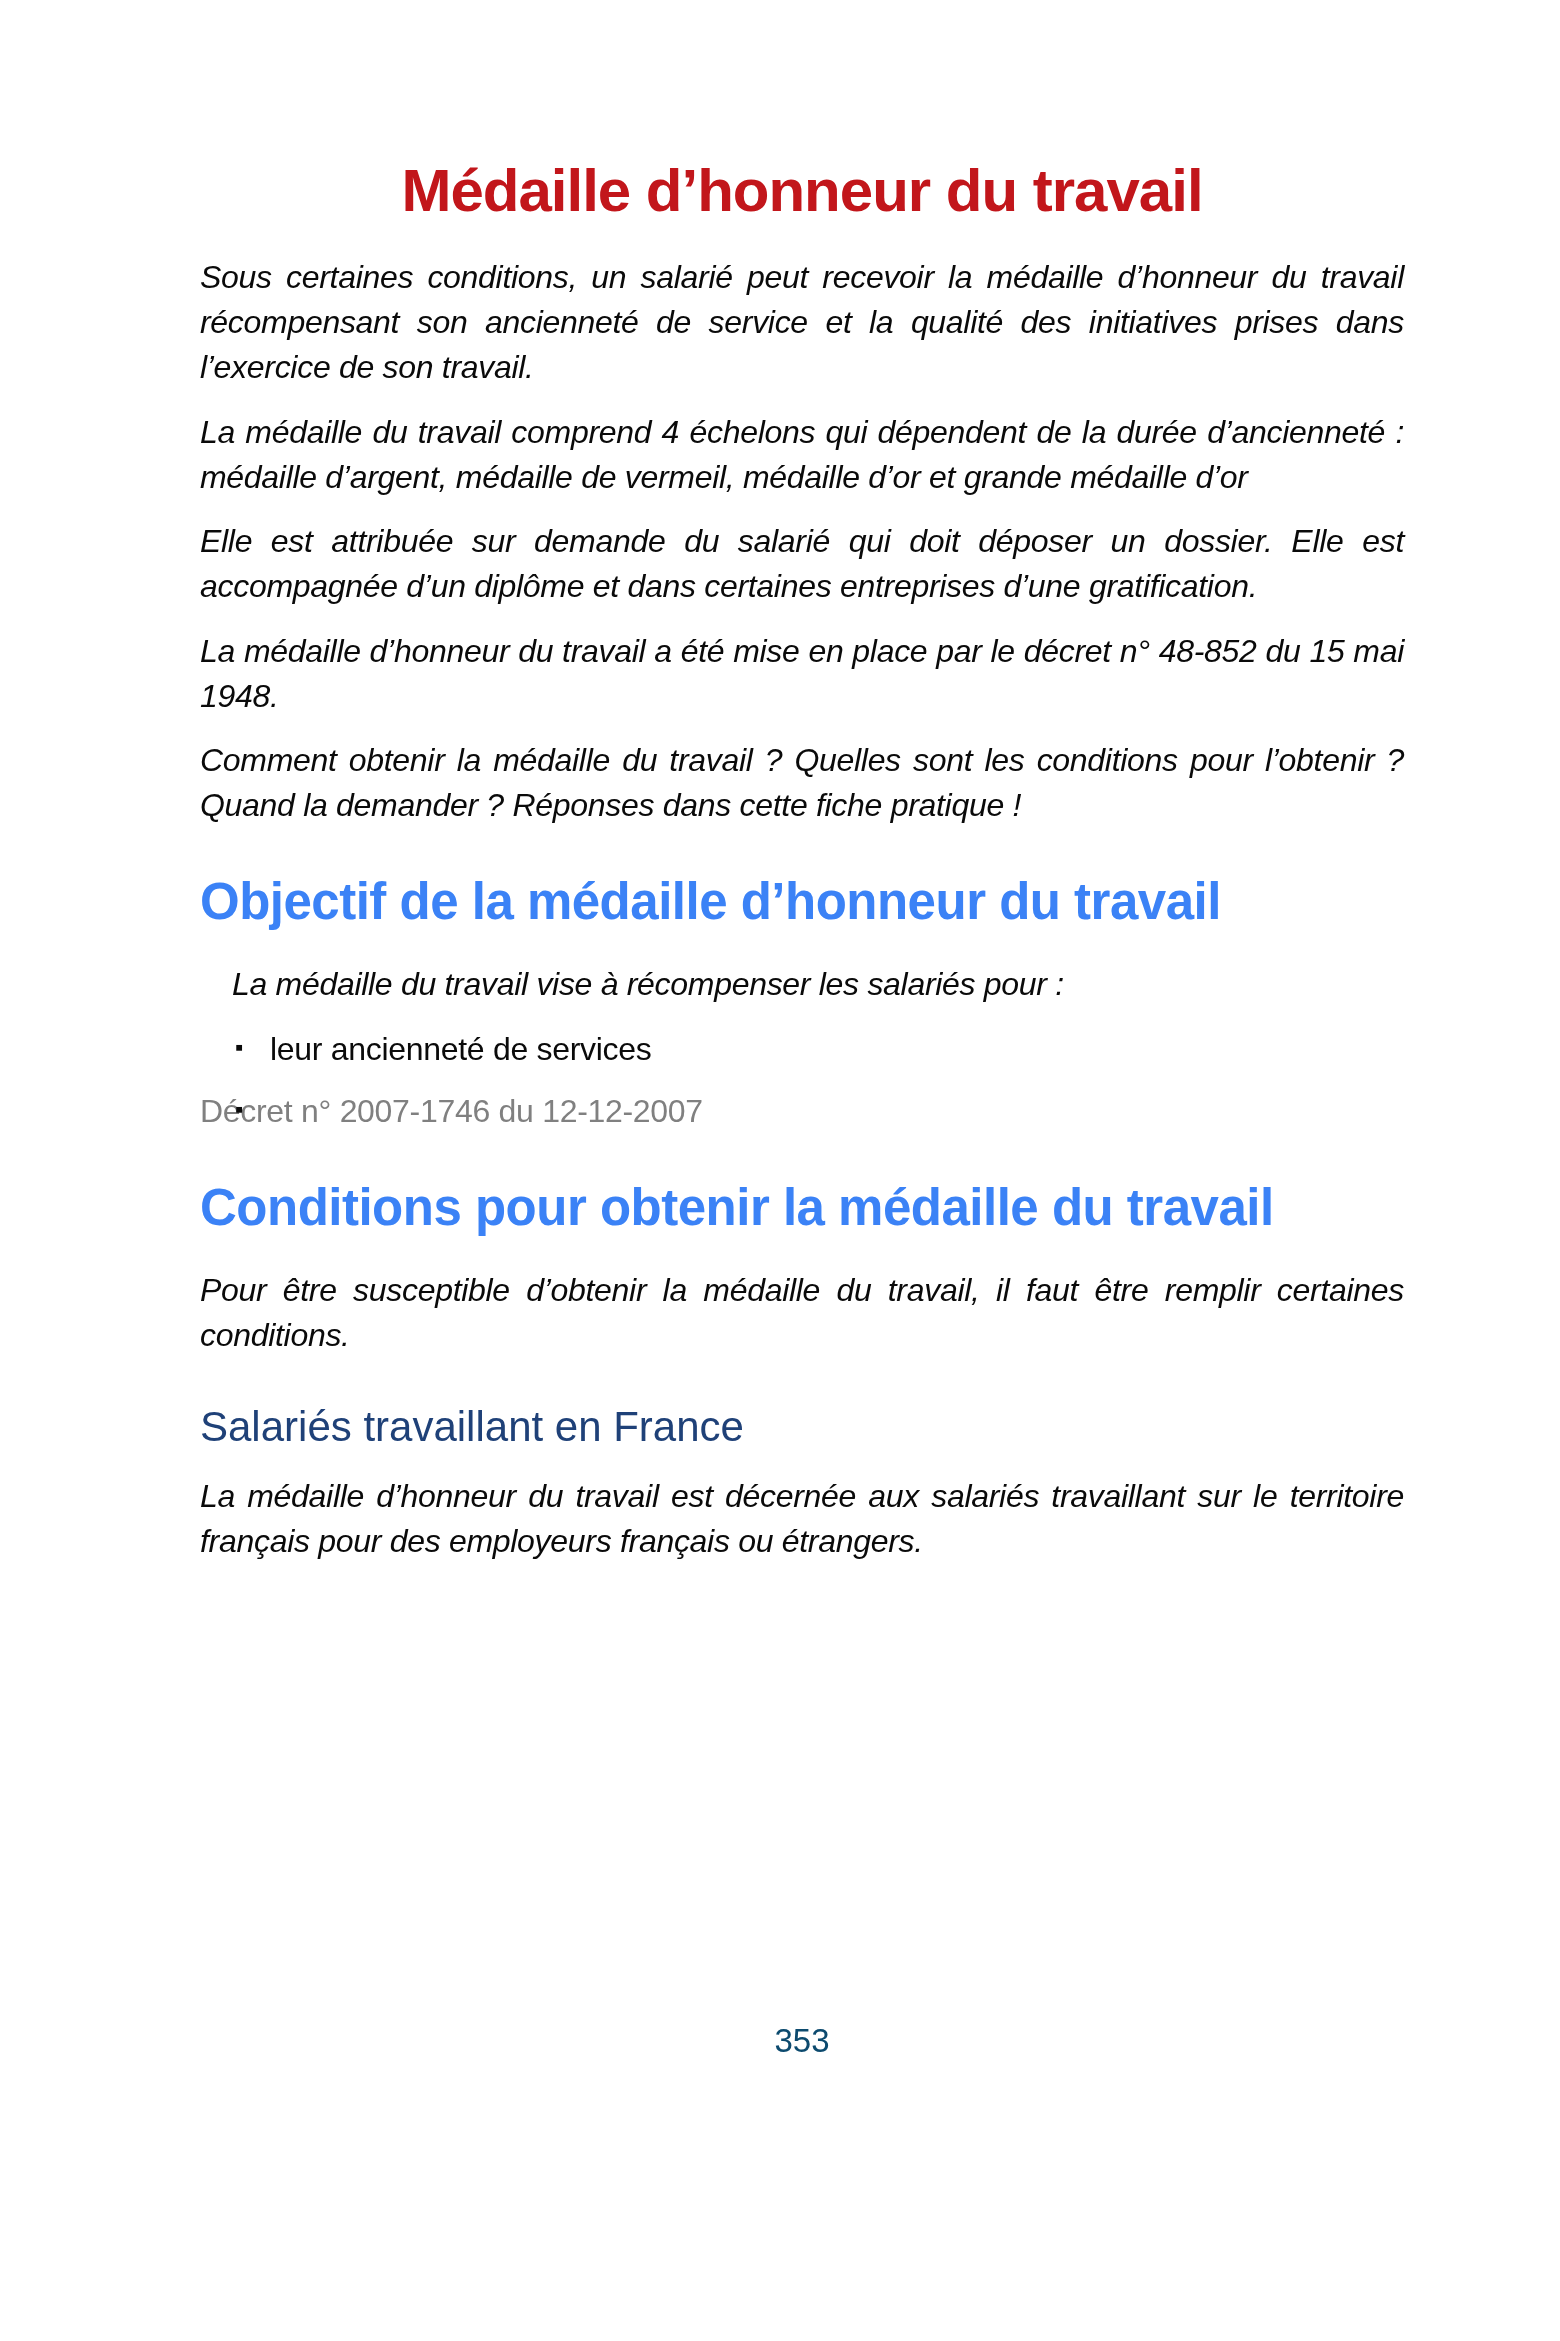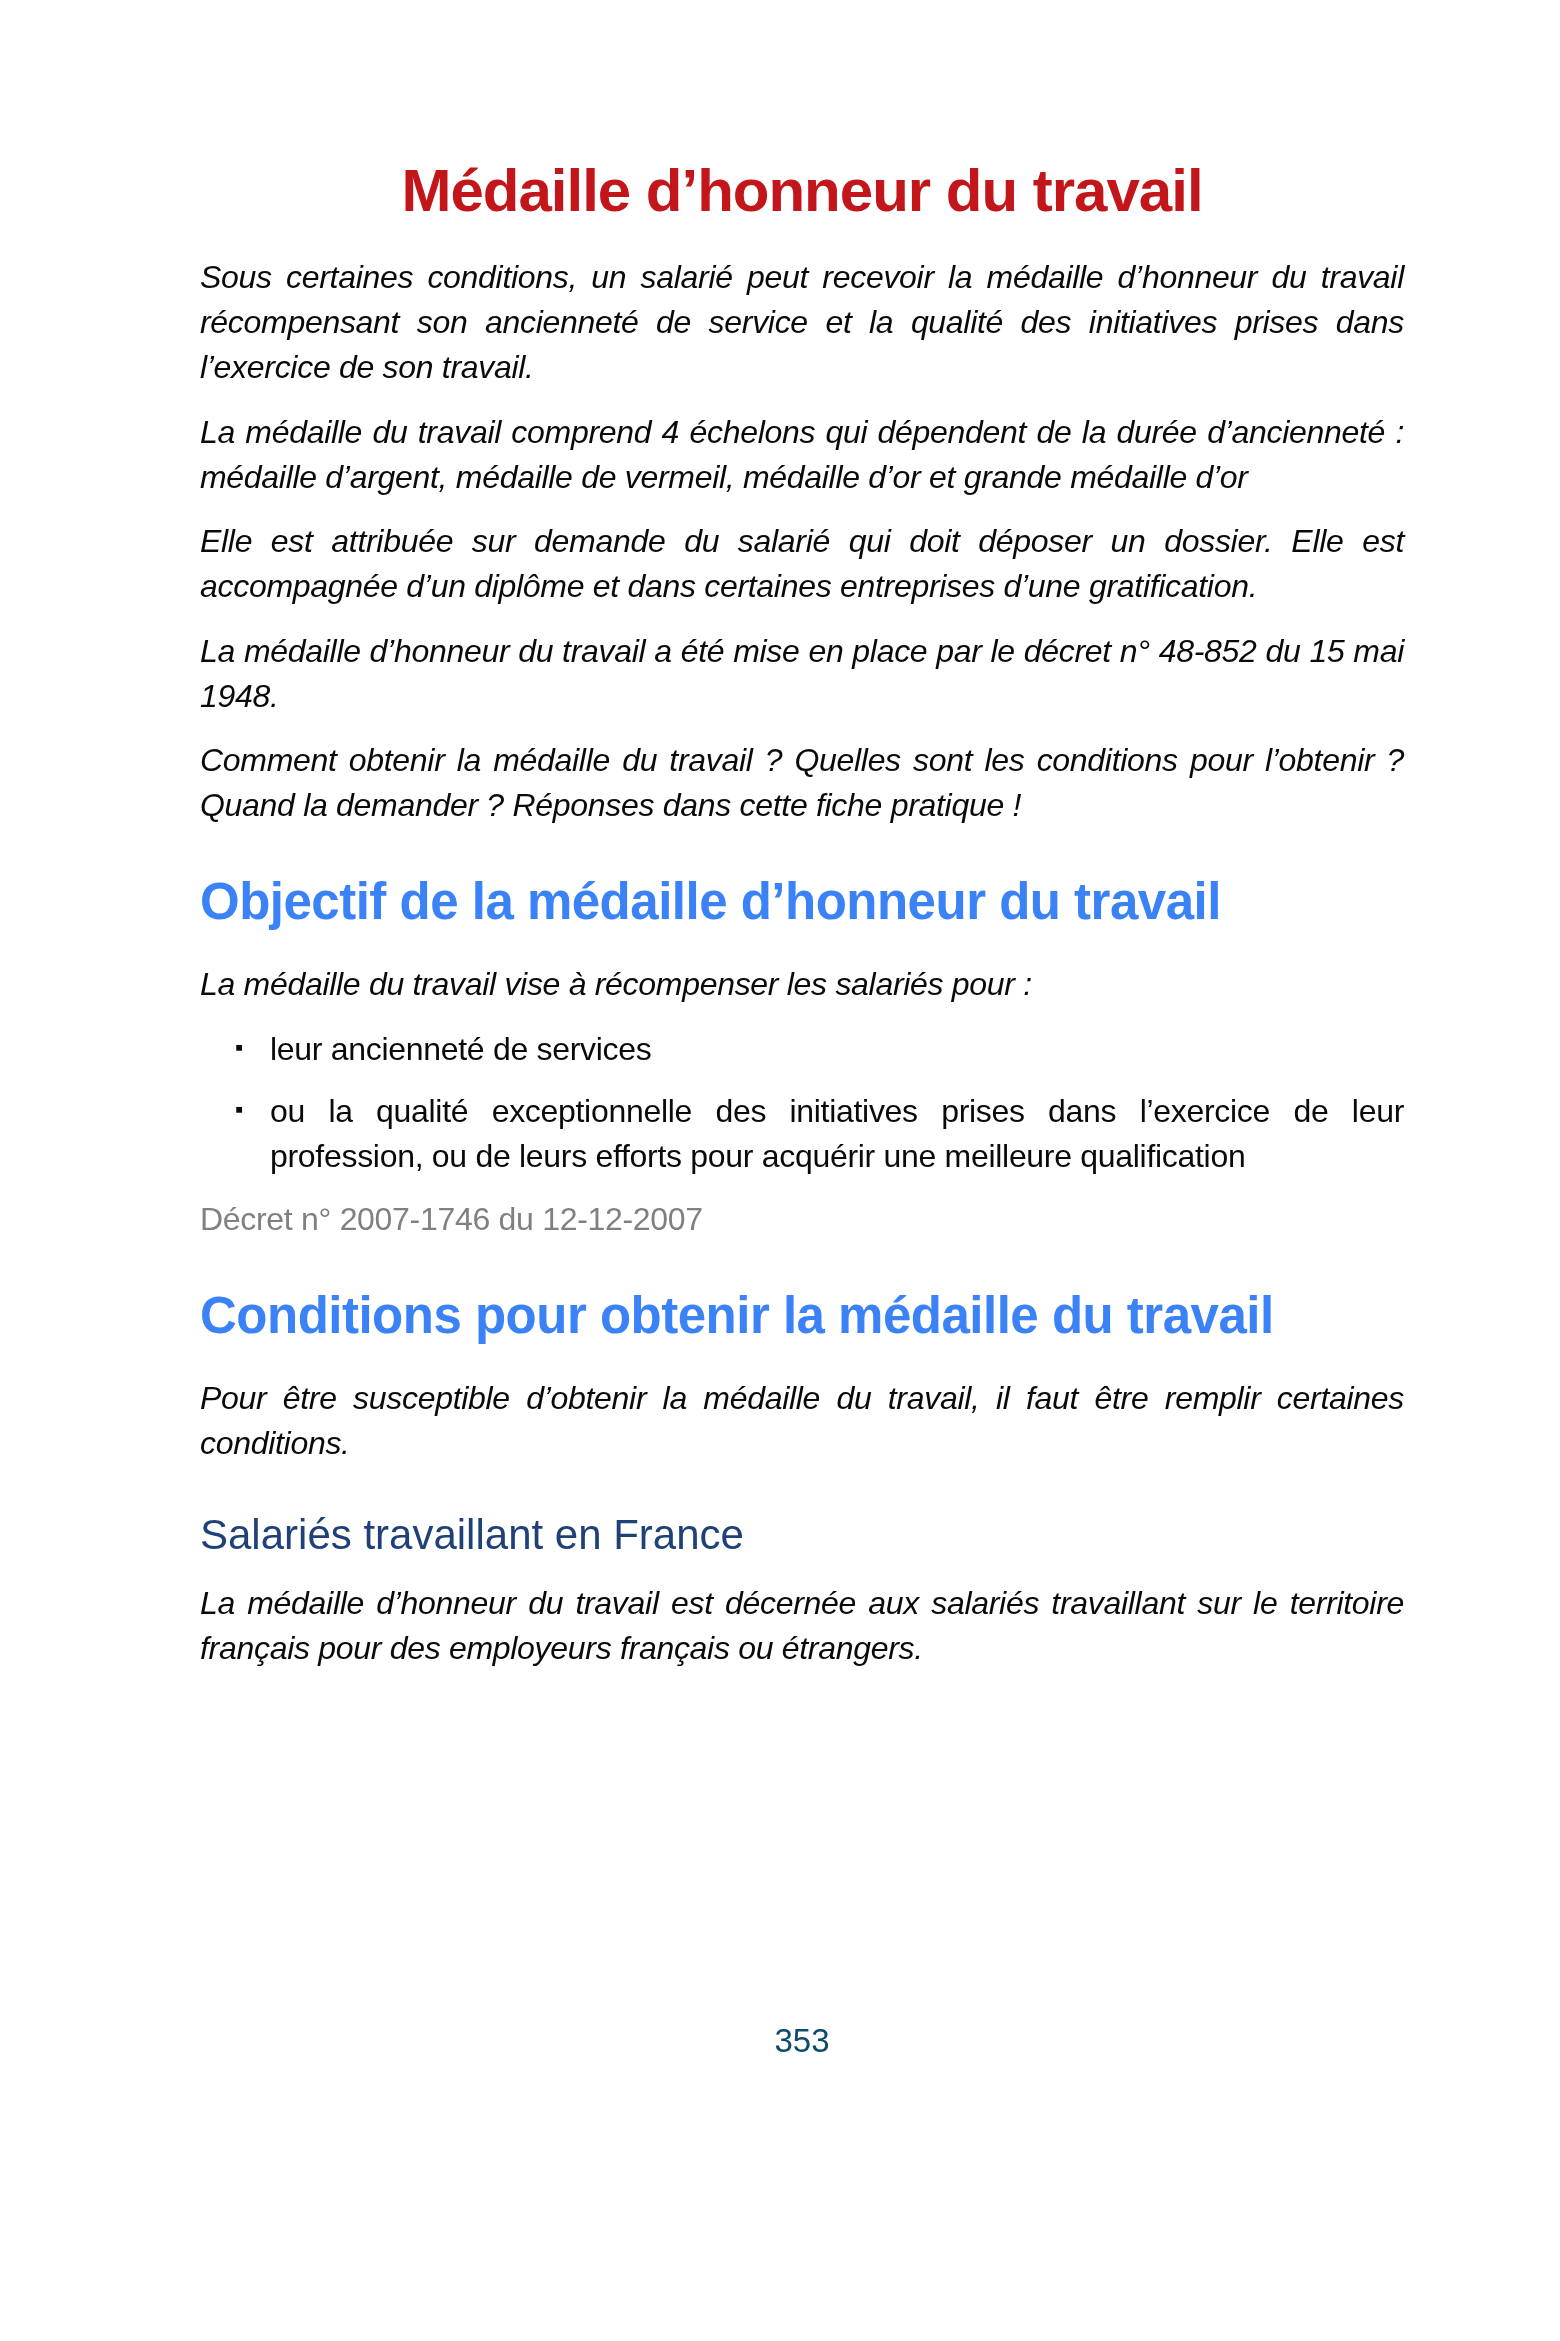--- a/index.html
+++ b/index.html
@@ -47,20 +47,21 @@
   .h2 {
     font-size: 51px;
     line-height: 70px;
     font-weight: bold;
     color: #3b82f6;
     letter-spacing: -0.5px;
     margin: 39px 0 25px 0;
   }
   .lead {
     margin-bottom: 19.5px;
+    margin-left: 32px;
   }
   .bullets {
     list-style: none;
     margin: 0 0 17.6px 0;
     padding: 0;
   }
   .bullets li {
     position: relative;
     padding-left: 70px;
     font-size: 32px;
@@ -122,21 +123,20 @@
 
     <p class="para lead">La médaille du travail vise à récompenser les salariés pour :</p>
 
     <ul class="bullets">
       <li>
         <span class="bullet-glyph">▪</span>
         <span>leur ancienneté de services</span>
       </li>
       <li>
         <span class="bullet-glyph">▪</span>
-        <span>ou la qualité exceptionnelle des initiatives prises dans l’exercice de leur profession, ou de leurs efforts pour acquérir une meilleure qualification</span>
       </li>
     </ul>
 
     <p class="note">Décret n° 2007-1746 du 12-12-2007</p>
 
     <div class="h2">Conditions pour obtenir la médaille du travail</div>
 
     <p class="para">Pour être susceptible d’obtenir la médaille du travail, il faut être remplir certaines conditions.</p>
 
     <div class="h3">Salariés travaillant en France</div>

